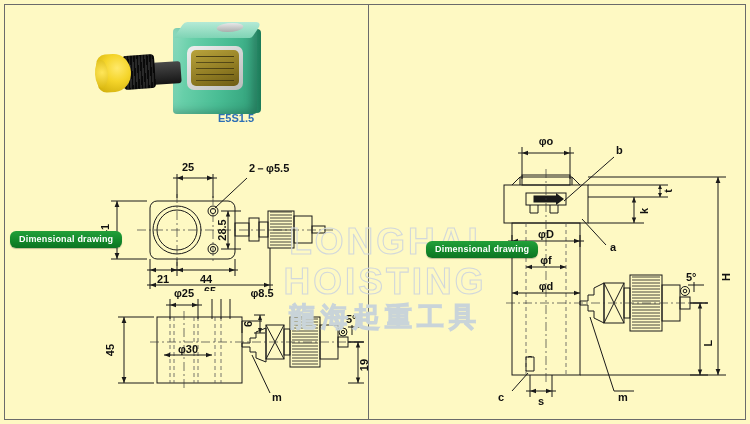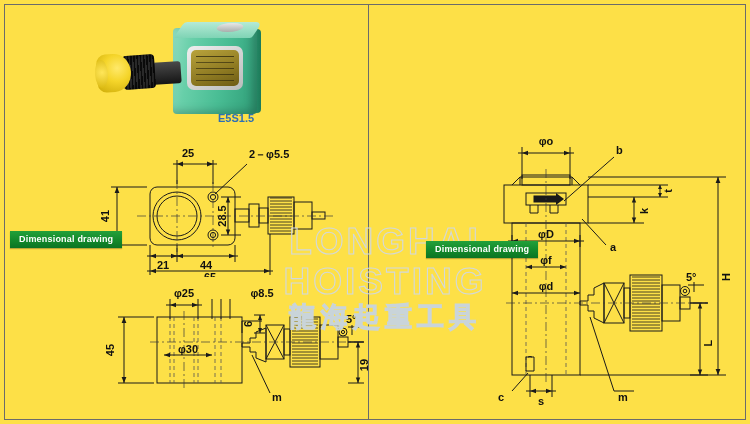--- a/index.html
+++ b/index.html
@@ -1,35 +1,35 @@
 <!DOCTYPE html>
 <html><head>
 <meta charset="utf-8">
 <style>
   html,body{margin:0;padding:0;background:#ffffff;}
   body{width:750px;height:424px;overflow:hidden;font-family:"Liberation Sans",sans-serif;}
 
-  #page{position:relative;width:750px;height:424px;background:#fde047;box-sizing:border-box;}
+  #page{position:relative;width:750px;height:424px;background:#fef9c3;box-sizing:border-box;}
   #frame{position:absolute;left:4px;top:4px;width:742px;height:416px;border:1px solid #6b6b6b;box-sizing:border-box;}
   #divider{position:absolute;left:368px;top:5px;width:1px;height:414px;background:#6b6b6b;}
 
   .panel{position:absolute;top:0;height:424px;}
   #panel-left{left:0;width:368px;}
   #panel-right{left:369px;width:381px;}
 
   
   #watermark{position:absolute;left:190px;top:222px;width:390px;height:70px;pointer-events:none;z-index:6;}
   #wm-latin{font-size:37px;font-weight:bold;letter-spacing:3px;color:transparent;
     -webkit-text-stroke:1.1px #d2d8db;text-align:center;line-height:40px;font-family:"Liberation Sans",sans-serif;}
   #wm-cn{font-size:27px;font-weight:bold;letter-spacing:5px;color:transparent;
     -webkit-text-stroke:1.1px #c9d4d9;text-align:center;line-height:30px;font-family:"DejaVu Sans",sans-serif;}
 
   
   .badge{position:absolute;z-index:8;background:linear-gradient(180deg,#23a03a 0%,#13892b 55%,#0c7423 100%);
-    color:#fff;border-radius:0;padding:3px 9px 4px;font-size:9px;font-weight:bold;white-space:nowrap;
+    color:#fff;border-radius:6px;padding:3px 9px 4px;font-size:9px;font-weight:bold;white-space:nowrap;
     letter-spacing:.2px;box-shadow:0 1px 1px rgba(0,0,0,.25);}
   #badge-left{left:10px;top:231px;}
   #badge-right{left:57px;top:241px;}
 
   
   .model-cap{position:absolute;color:#2d6fb5;font-size:11px;font-weight:bold;z-index:5;}
   #cap-left{left:218px;top:112px;}
 
   
   #photo-left{position:absolute;left:95px;top:22px;width:190px;height:105px;z-index:4;}
@@ -82,21 +82,21 @@
       </div>
       <div class="pl-neck"></div>
       <div class="pl-knurl"></div>
       <div class="pl-cap"></div>
       <div class="pl-capface"></div>
     </div>
     <div class="model-cap" id="cap-left">E5S1.5</div>
 
     <div class="badge" id="badge-left">Dimensional drawing</div>
 
-    <div class="dwg" style="left:95px;top:142px;">
+    <div class="dwg" style="left:95px;top:156px;">
       <svg width="270" height="135" viewBox="0 0 270 135">
         <g fill="none" stroke="#1a1a1a" stroke-width="1" shape-rendering="geometricPrecision">
 
           <rect x="55" y="45" width="85" height="58" rx="7"></rect>
 
           <circle cx="82" cy="74" r="24"></circle>
           <circle cx="82" cy="74" r="20"></circle>
 
           <circle cx="118" cy="55" r="5"></circle>
             <circle cx="118" cy="55" r="2.6"></circle>

